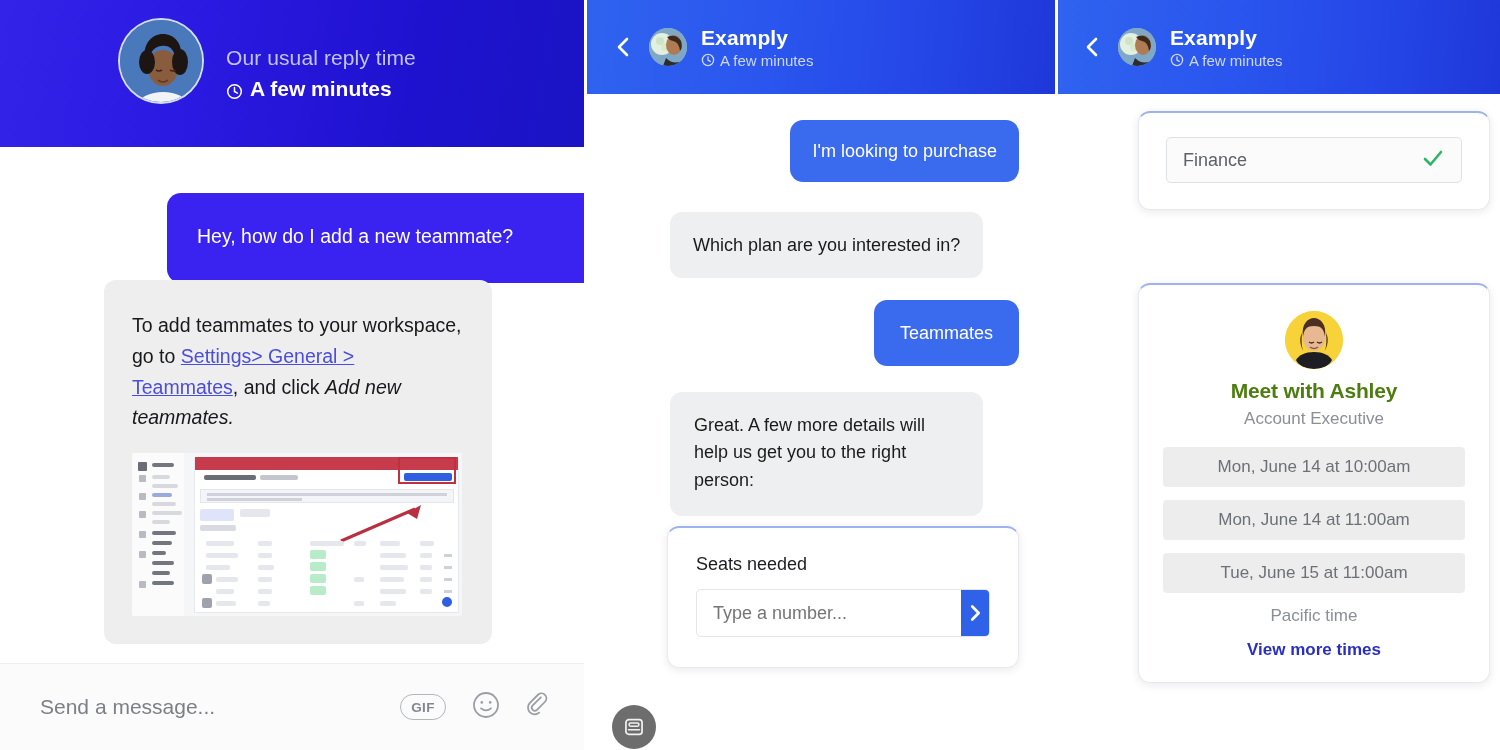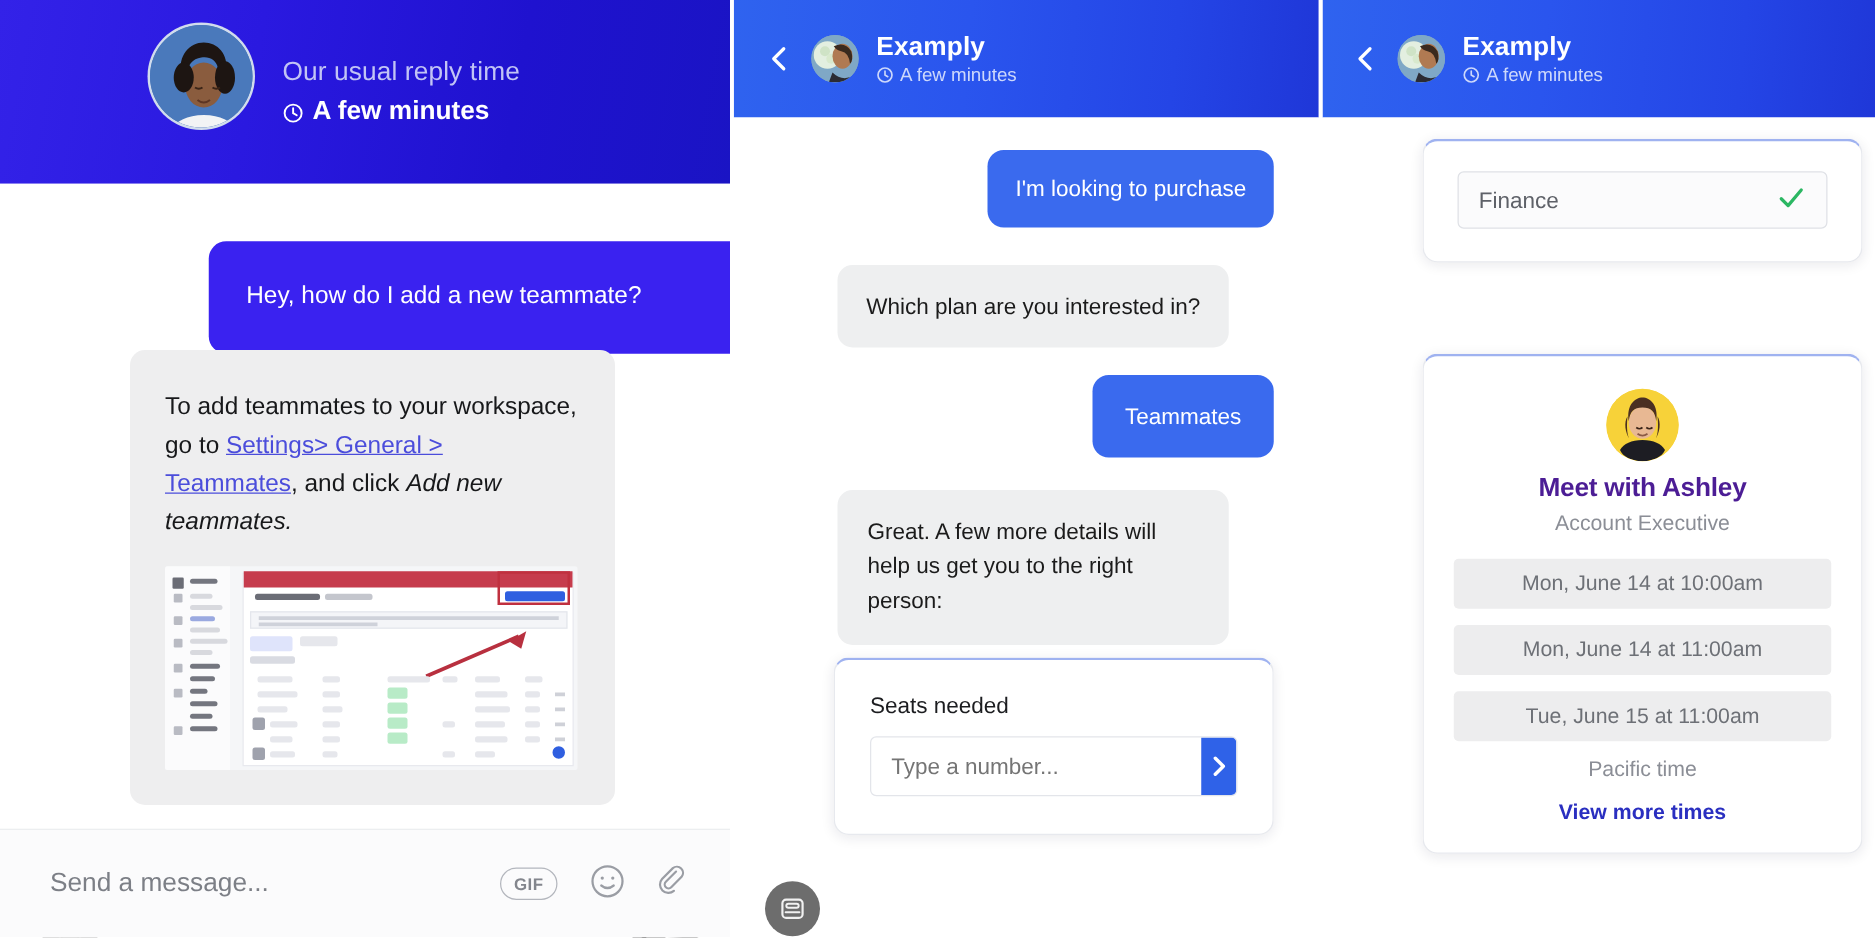--- a/index.html
+++ b/index.html
@@ -147,21 +147,21 @@
 
   
   .p3-card-1 { position:absolute; left: 80px; top: 17px; width: 352px; padding: 24px 27px 26px 27px; }
   .select-row {
     height: 46px; border: 1px solid #dfe1e6; border-radius: 5px; background:#fbfbfc;
     display:flex; align-items:center; padding: 0 16px; justify-content: space-between;
   }
   .select-val { font-size: 18px; color:#5e6168; }
   .p3-card-2 { position:absolute; left: 80px; top: 189px; width: 352px; padding: 26px 24px 22px 24px; text-align:center; }
   .ashley-av { width: 58px; height: 58px; border-radius: 50%; margin: 0 auto 10px auto; overflow:hidden; background:#f7d239; }
-  .meet-title { font-size: 21px; font-weight: 700; color:#4c1d95; letter-spacing:-.2px; }
+  .meet-title { font-size: 21px; font-weight: 700; color:#4d7c0f; letter-spacing:-.2px; }
   .meet-role { font-size: 17px; color:#8b8e96; margin-top: 6px; margin-bottom: 18px; }
   .slot {
     height: 40px; background:#ededee; border-radius: 4px; margin-bottom: 13px;
     display:flex; align-items:center; justify-content:center;
     font-size: 17px; color:#6d7076; cursor:pointer;
   }
   .tz { font-size: 17px; color:#8b8e96; margin-top: 5px; }
   .more-times { font-size: 17px; font-weight: 700; color:#2a2fc0; margin-top: 14px; cursor:pointer; }
 </style>
 </head>

